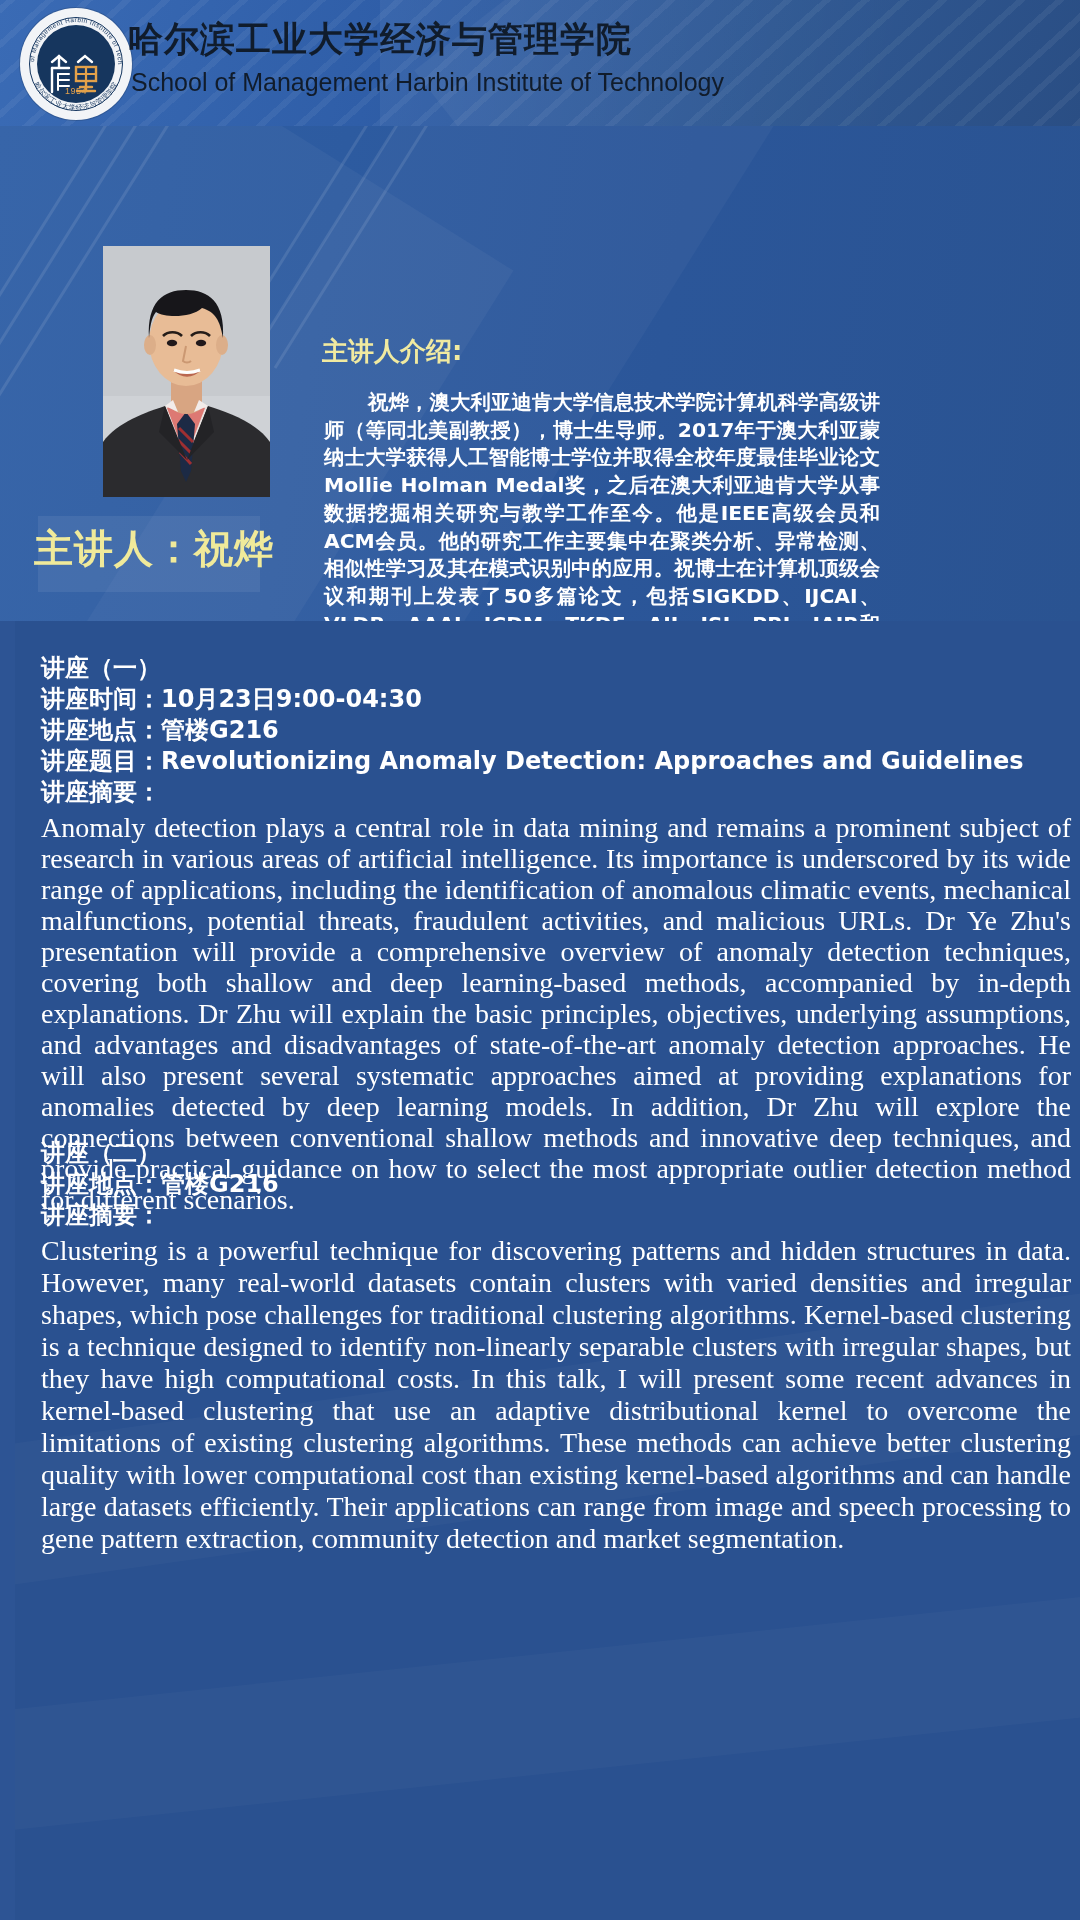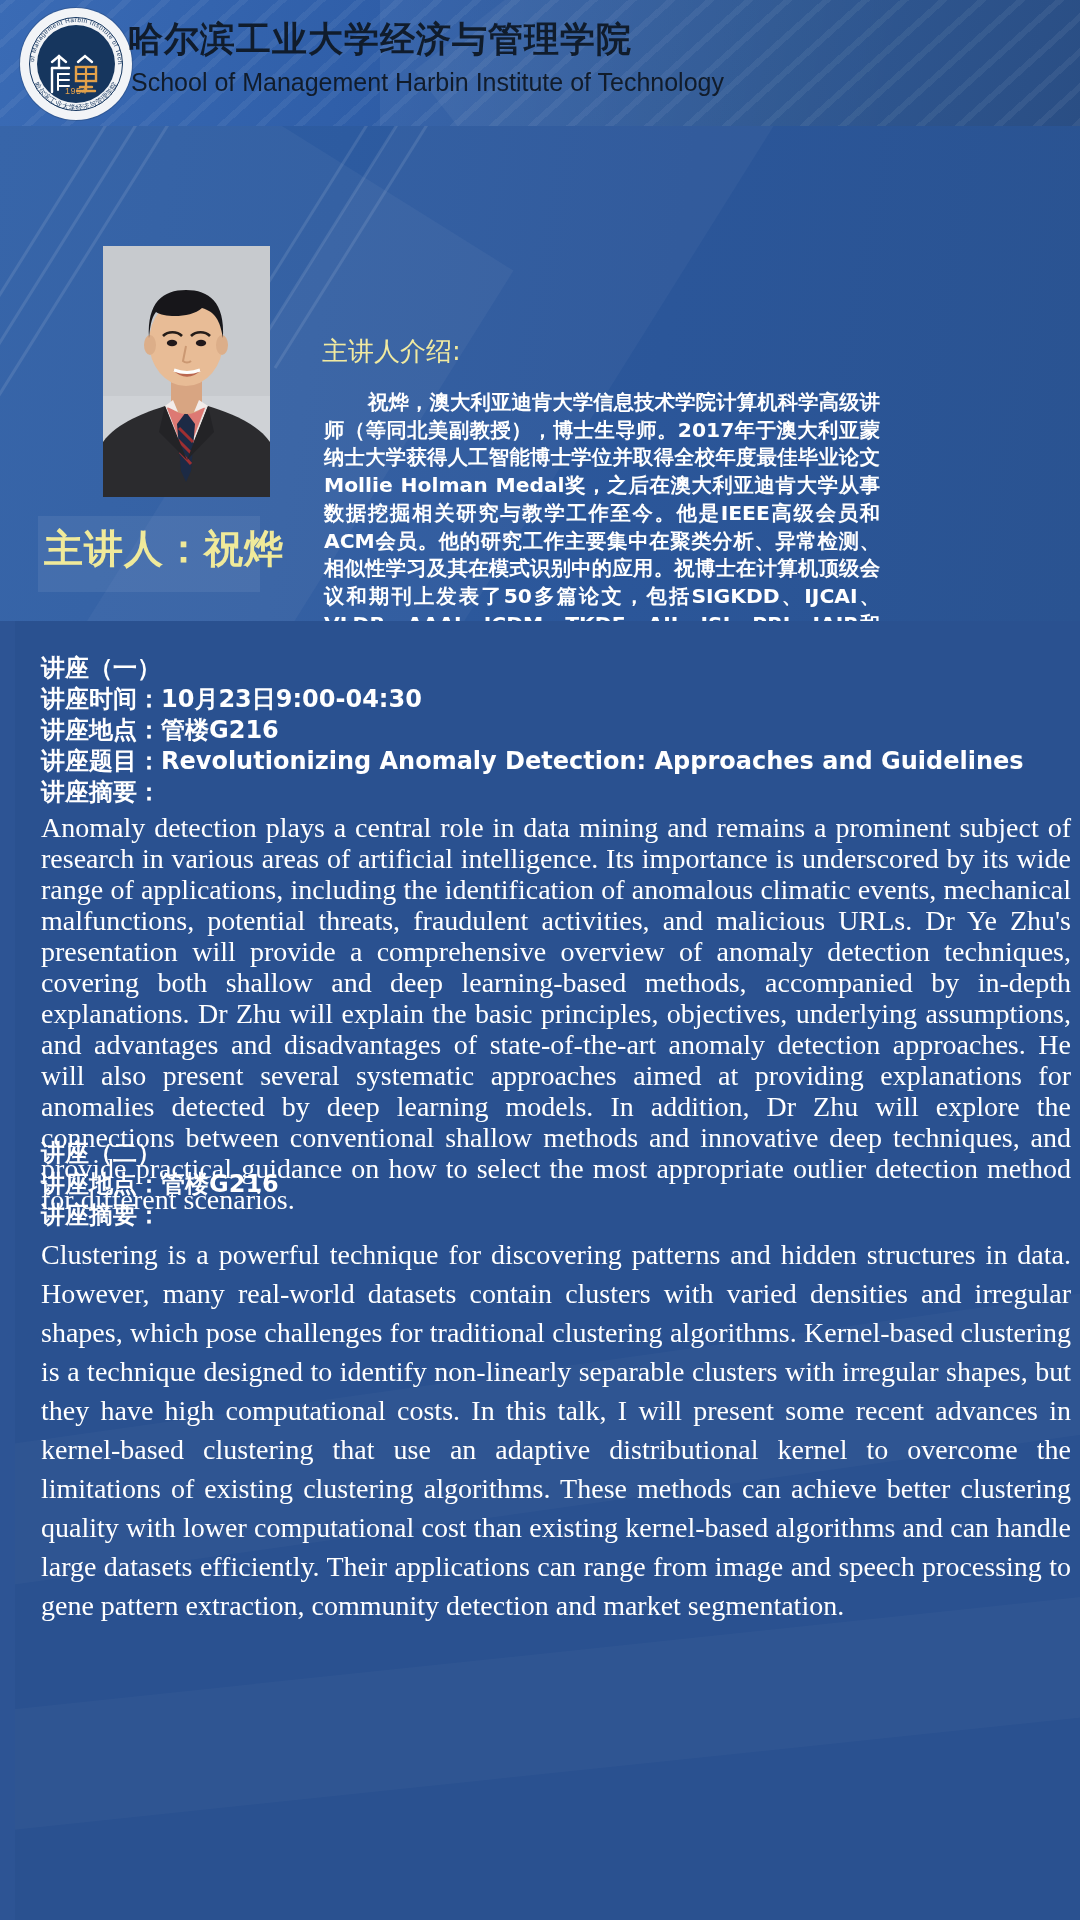--- a/index.html
+++ b/index.html
@@ -146,35 +146,35 @@
   .photo-frame svg { display: block; }
 
   .name-plate {
     position: absolute;
     left: 38px; top: 390px;
     width: 222px; height: 76px;
     background: rgba(255,255,255,0.07);
   }
   .name-text {
     position: absolute;
-    left: 38px; top: 396px;
+    left: 28px; top: 396px;
     width: 252px;
     text-align: center;
     font-size: 39px;
     font-weight: bold;
     color: #f0ea9a;
     letter-spacing: 1px;
     font-family: "DejaVu Sans", "Liberation Sans", sans-serif;
   }
 
   .intro-heading {
     position: absolute;
     left: 322px; top: 208px;
     font-size: 26px;
-    font-weight: normal;
+    font-weight: bold;
     color: #f2ebA0;
     color: #f1eaa0;
     font-family: "DejaVu Sans", "Liberation Sans", sans-serif;
   }
   .bio-text {
     position: absolute;
     left: 324px; top: 263px;
     width: 556px;
     font-size: 20.3px;
     line-height: 27.7px;
@@ -229,21 +229,21 @@
   .lec-abstract {
     margin-top: 4px;
     width: 1030px;
     font-size: 28px;
     line-height: 31px;
     color: #ffffff;
     text-align: justify;
     text-align-last: left;
     font-family: Liberation Serif, serif;
   }
-  .lec2 .lec-abstract { line-height: 39px; }
+  .lec2 .lec-abstract { line-height: 32px; }
 </style>
 </head>
 <body>
 
 <div class="header-band">
   <div class="stripes"></div>
   <div class="diag-wedge"></div>
   <div class="darkwedge"></div>
 
   <div class="logo">

